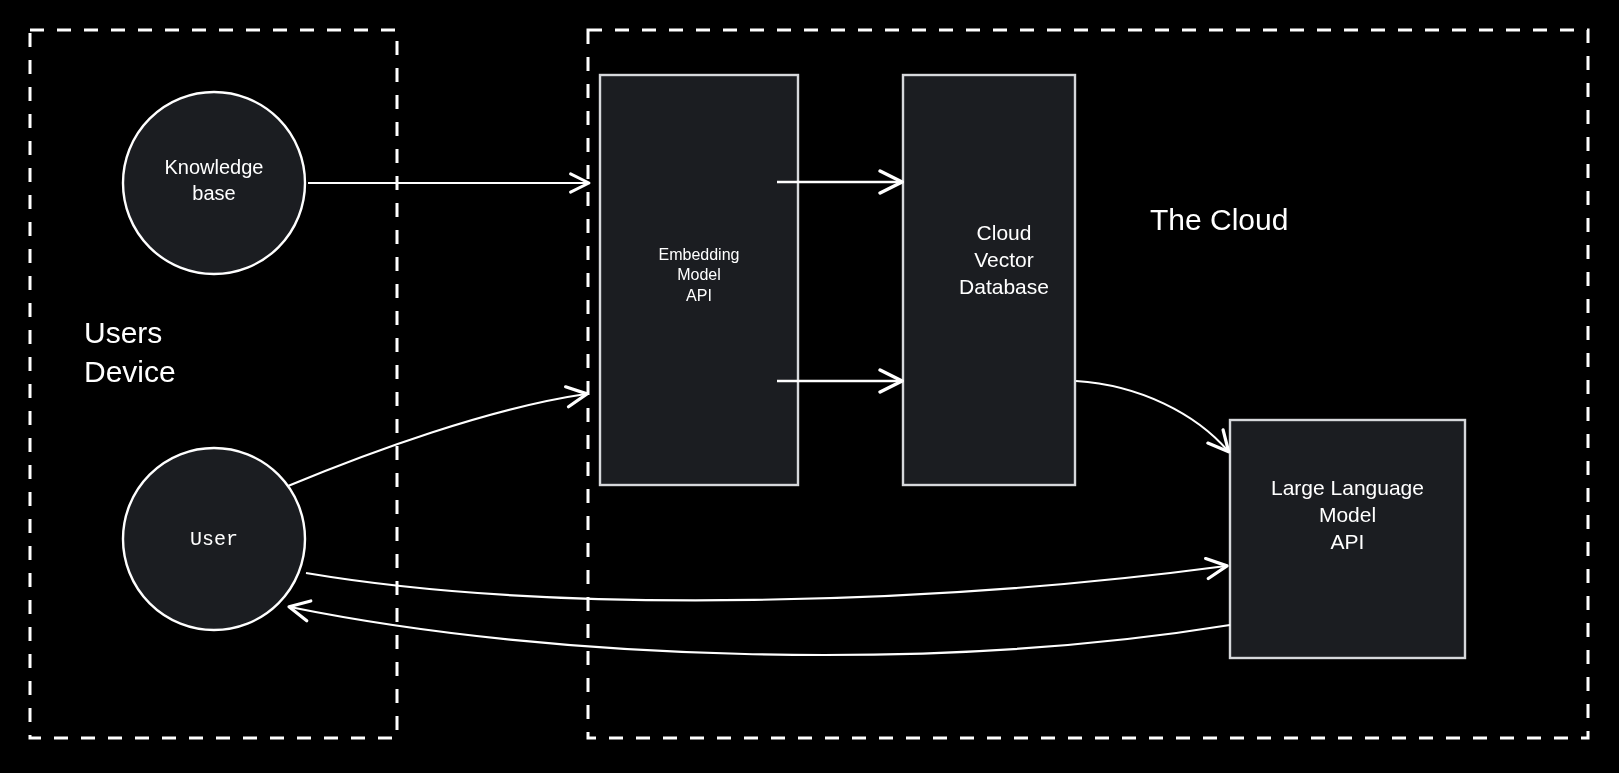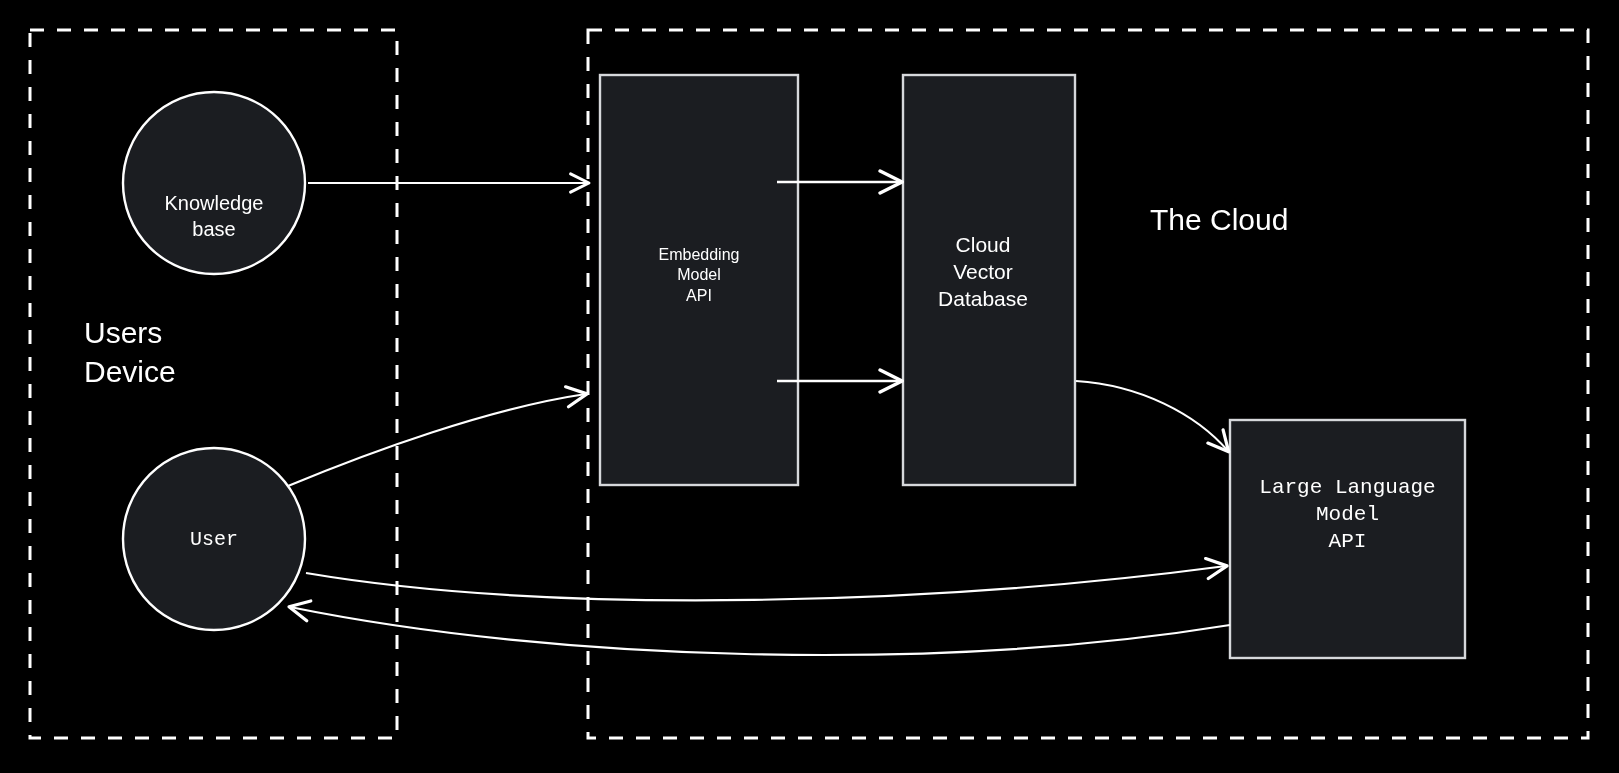--- a/index.html
+++ b/index.html
@@ -31,25 +31,25 @@
     line-height: 1.28;
     pointer-events: none;
     white-space: pre-line;
   }
   .zone-label {
     position: absolute;
     color: #ffffff;
     line-height: 1.3;
     white-space: pre-line;
   }
-  .lbl-kb       { left: 122px; top: 155px; width: 184px; font-size: 20px; margin-top: 36px; }
+  .lbl-kb       { left: 122px; top: 155px; width: 184px; font-size: 20px; }
   .lbl-user     { left: 122px; top: 527px; width: 184px; font-size: 20px; font-family: Liberation Mono, monospace; }
   .lbl-embed    { left: 600px; top: 245px; width: 198px; font-size: 16px; }
-  .lbl-cvdb     { left: 903px; top: 232px; width: 160px; font-size: 21px; }
-  .lbl-llm      { left: 1230px; top: 475px; width: 235px; font-size: 21px; font-family: Liberation Mono, monospace; }
+  .lbl-cvdb     { left: 903px; top: 220px; width: 160px; font-size: 21px; padding-left: 21px; }
+  .lbl-llm      { left: 1230px; top: 475px; width: 235px; font-size: 21px; }
   .lbl-device   { left: 84px;  top: 313px; width: 260px; font-size: 30px; }
   .lbl-cloud    { left: 1150px; top: 200px; width: 290px; font-size: 30px; }
 </style>
 </head>
 <body>
 
 <div id="canvas">
 
   <svg class="layer" viewBox="0 0 1619 773">
     <defs>

